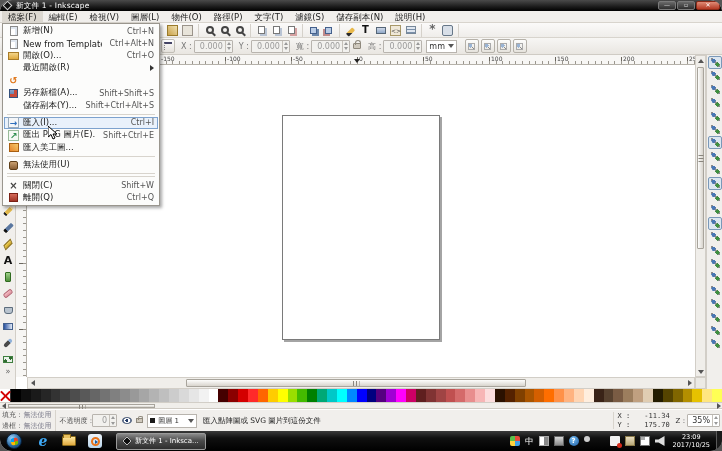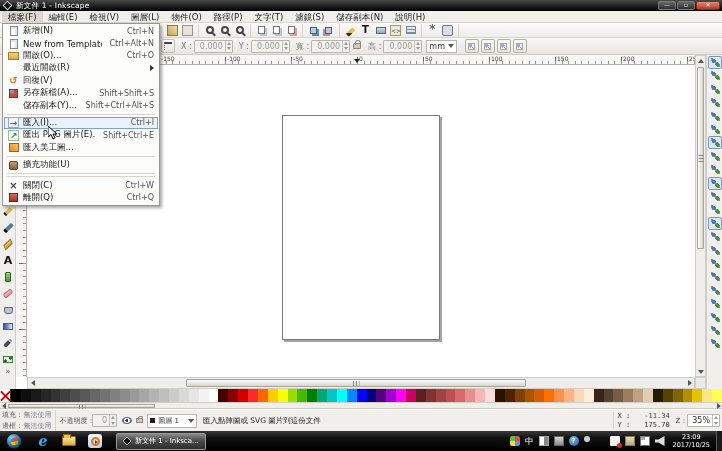--- a/index.html
+++ b/index.html
@@ -1,17 +1,17 @@
 <!DOCTYPE html>
 <html><head>
 <meta charset="utf-8">
 <style>
   html,body{margin:0;padding:0;background:#555;}
   #win{position:relative;width:722px;height:451px;overflow:hidden;
-       font-family:"DejaVu Sans",sans-serif;font-size:9px;color:#1a1a1a;background:#fff;}
+       font-family:"DejaVu Sans",sans-serif;font-size:9px;color:#1a1a1a;background:#fff;border-radius:12px;}
   #win *{box-sizing:border-box;}
 
   
   .titlebar{position:absolute;left:0;top:0;width:722px;height:11px;
     background:linear-gradient(#4a4a4a,#1c1c1c 60%,#000);display:flex;align-items:center;color:#fff;}
   .app-icon{width:7px;height:7px;background:#111;border:1px solid #cfcfcf;transform:rotate(45deg);margin:0 5px 0 4px;}
   .tb-title{font-size:7.5px;letter-spacing:.2px;}
   .win-btns{position:absolute;right:2px;top:1px;display:flex;gap:1px;}
   .wbtn{width:18px;height:9px;border:1px solid #7a7a7a;border-radius:2px;
     background:linear-gradient(#6a6a6a,#2e2e2e);color:#ddd;font-size:6px;line-height:7px;text-align:center;}
@@ -744,21 +744,20 @@
       </div>
       <div class="fm-item">
         <div class="fm-icon"></div>
         <span class="fm-label">最近開啟(R)</span>
         <span class="fm-subarrow"></span>
       </div>
       <div class="fm-item">
         <div class="fm-icon">
           <div class="fmi fmi-revert">↺</div>
         </div>
-        <span class="fm-label">回復(V)</span>
       </div>
       <div class="fm-item">
         <div class="fm-icon">
           <div class="fmi fmi-save-as"></div>
         </div>
         <span class="fm-label">另存新檔(A)...</span>
         <span class="fm-short">Shift+Shift+S</span>
       </div>
       <div class="fm-item">
         <div class="fm-icon"></div>
@@ -784,30 +783,30 @@
         <div class="fm-icon">
           <div class="fmi fmi-import-clipart"></div>
         </div>
         <span class="fm-label">匯入美工圖...</span>
       </div>
       <div class="fm-sep"></div>
       <div class="fm-item">
         <div class="fm-icon">
           <div class="fmi fmi-vacuum-defs"></div>
         </div>
-        <span class="fm-label">擴充功能(U)</span>
+        <span class="fm-label">無法使用(U)</span>
       </div>
       <div class="fm-sep"></div>
       <div class="fm-sep"></div>
       <div class="fm-item">
         <div class="fm-icon">
           <div class="fmi fmi-close">×</div>
         </div>
         <span class="fm-label">關閉(C)</span>
-        <span class="fm-short">Ctrl+W</span>
+        <span class="fm-short">Shift+W</span>
       </div>
       <div class="fm-item">
         <div class="fm-icon">
           <div class="fmi fmi-quit"></div>
         </div>
         <span class="fm-label">離開(Q)</span>
         <span class="fm-short">Ctrl+Q</span>
       </div>
     </div>
 

